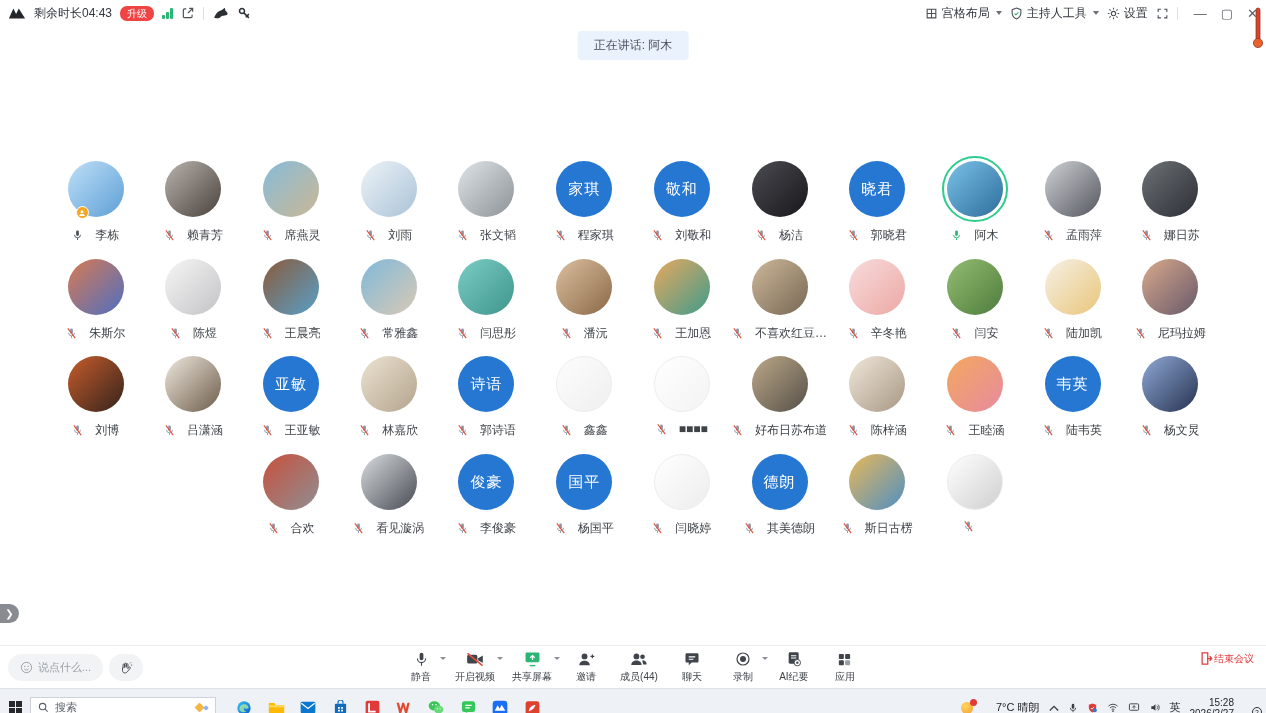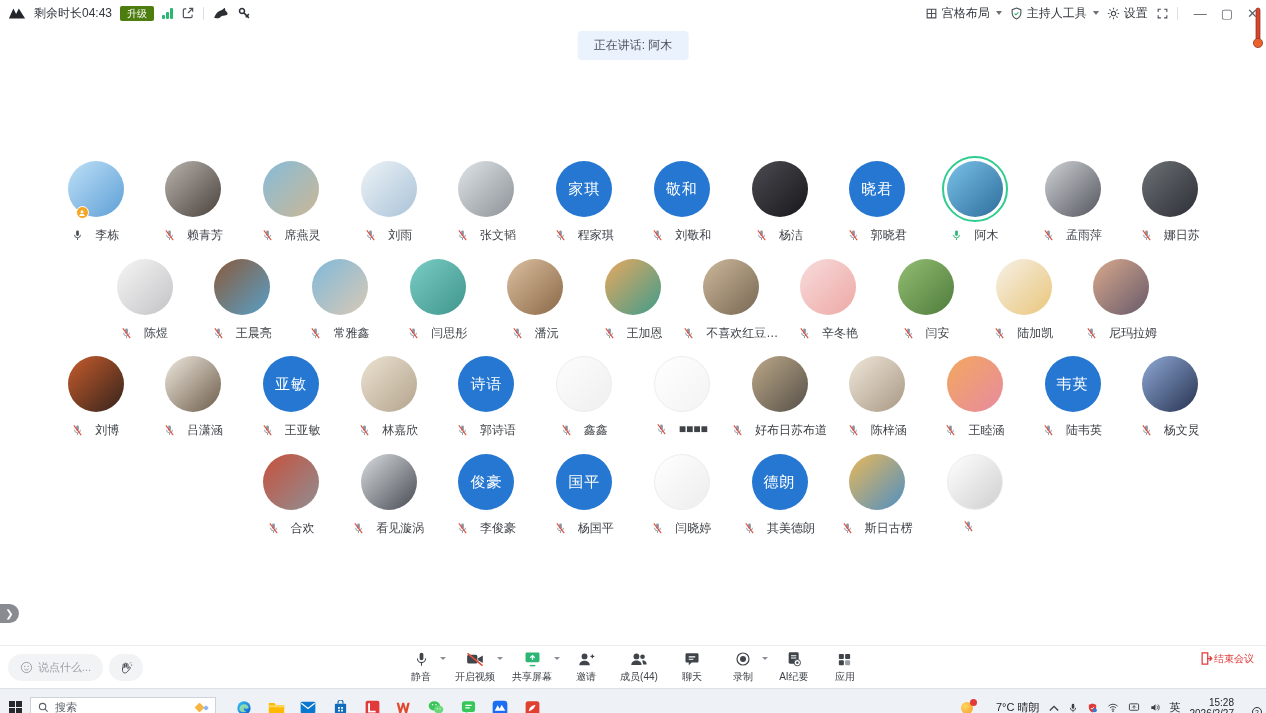--- a/index.html
+++ b/index.html
@@ -4,21 +4,21 @@
 <style>
   * { margin:0; padding:0; box-sizing:border-box; }
   html,body { width:1266px; height:713px; overflow:hidden; font-family:"Liberation Sans",sans-serif; background:#fff; }
   body { position:relative; }
 
   
   .titlebar { position:absolute; top:0; left:0; right:0; height:26px; background:#fff; display:flex; align-items:center; padding:0 8px; font-size:12px; color:#33373d; z-index:5; }
   .tb-left, .tb-right { display:flex; align-items:center; gap:8px; }
   .tb-right { margin-left:auto; }
   .logo-svg { width:18px; height:14px; }
-  .upgrade-badge { background:#4d7c0f; color:#fff; font-size:10px; padding:1px 7px; border-radius:2px; line-height:13px; }
+  .upgrade-badge { background:#ef4444; color:#fff; font-size:10px; padding:1px 7px; border-radius:7px; line-height:13px; }
   .sigbars { display:flex; align-items:flex-end; gap:1.5px; height:12px; }
   .sigbars i { width:2.5px; background:#2bb673; border-radius:1px; display:block; }
   .tb-divider { width:1px; height:13px; background:#dcdfe3; }
   .tb-item { display:flex; align-items:center; gap:4px; cursor:default; }
   .chev-down { width:0; height:0; border-left:3.5px solid transparent; border-right:3.5px solid transparent; border-top:4px solid #6a6f76; margin-left:2px; }
   .winctl { display:flex; align-items:center; gap:14px; margin-left:8px; color:#5a5f66; font-size:13px; }
   .winctl span { line-height:1; }
   .thermo { position:absolute; right:3px; top:7px; width:10px; height:42px; z-index:50; }
 
   
@@ -337,20 +337,36 @@
               <path d="M5.5 11.5a6.5 6.5 0 0 0 13 0" fill="none" stroke="#8a97a8" stroke-width="2"></path>
               <line x1="12" y1="18.5" x2="12" y2="23" stroke="#8a97a8" stroke-width="2"></line>
               <line x1="4" y1="2" x2="20" y2="23" stroke="#e0523e" stroke-width="2.6"></line>
             </svg>
           </span>
           <span class="pname">娜日苏</span>
         </div>
       </div>
     </div>
     <div class="prow">
+      <div class="cell">
+        <div class="avwrap">
+          <div class="avatar" style="background: linear-gradient(135deg, rgb(217, 122, 82), rgb(77, 111, 194));"></div>
+        </div>
+        <div class="name-row">
+          <span>
+            <svg width="11" height="13" viewBox="0 0 24 26">
+              <rect x="9" y="2" width="6" height="12" rx="3" fill="#8a97a8"></rect>
+              <path d="M5.5 11.5a6.5 6.5 0 0 0 13 0" fill="none" stroke="#8a97a8" stroke-width="2"></path>
+              <line x1="12" y1="18.5" x2="12" y2="23" stroke="#8a97a8" stroke-width="2"></line>
+              <line x1="4" y1="2" x2="20" y2="23" stroke="#e0523e" stroke-width="2.6"></line>
+            </svg>
+          </span>
+          <span class="pname">朱斯尔</span>
+        </div>
+      </div>
       <div class="cell">
         <div class="avwrap">
           <div class="avatar" style="background: linear-gradient(135deg, rgb(246, 246, 246), rgb(195, 195, 198));"></div>
         </div>
         <div class="name-row">
           <span>
             <svg width="11" height="13" viewBox="0 0 24 26">
               <rect x="9" y="2" width="6" height="12" rx="3" fill="#8a97a8"></rect>
               <path d="M5.5 11.5a6.5 6.5 0 0 0 13 0" fill="none" stroke="#8a97a8" stroke-width="2"></path>
               <line x1="12" y1="18.5" x2="12" y2="23" stroke="#8a97a8" stroke-width="2"></line>

